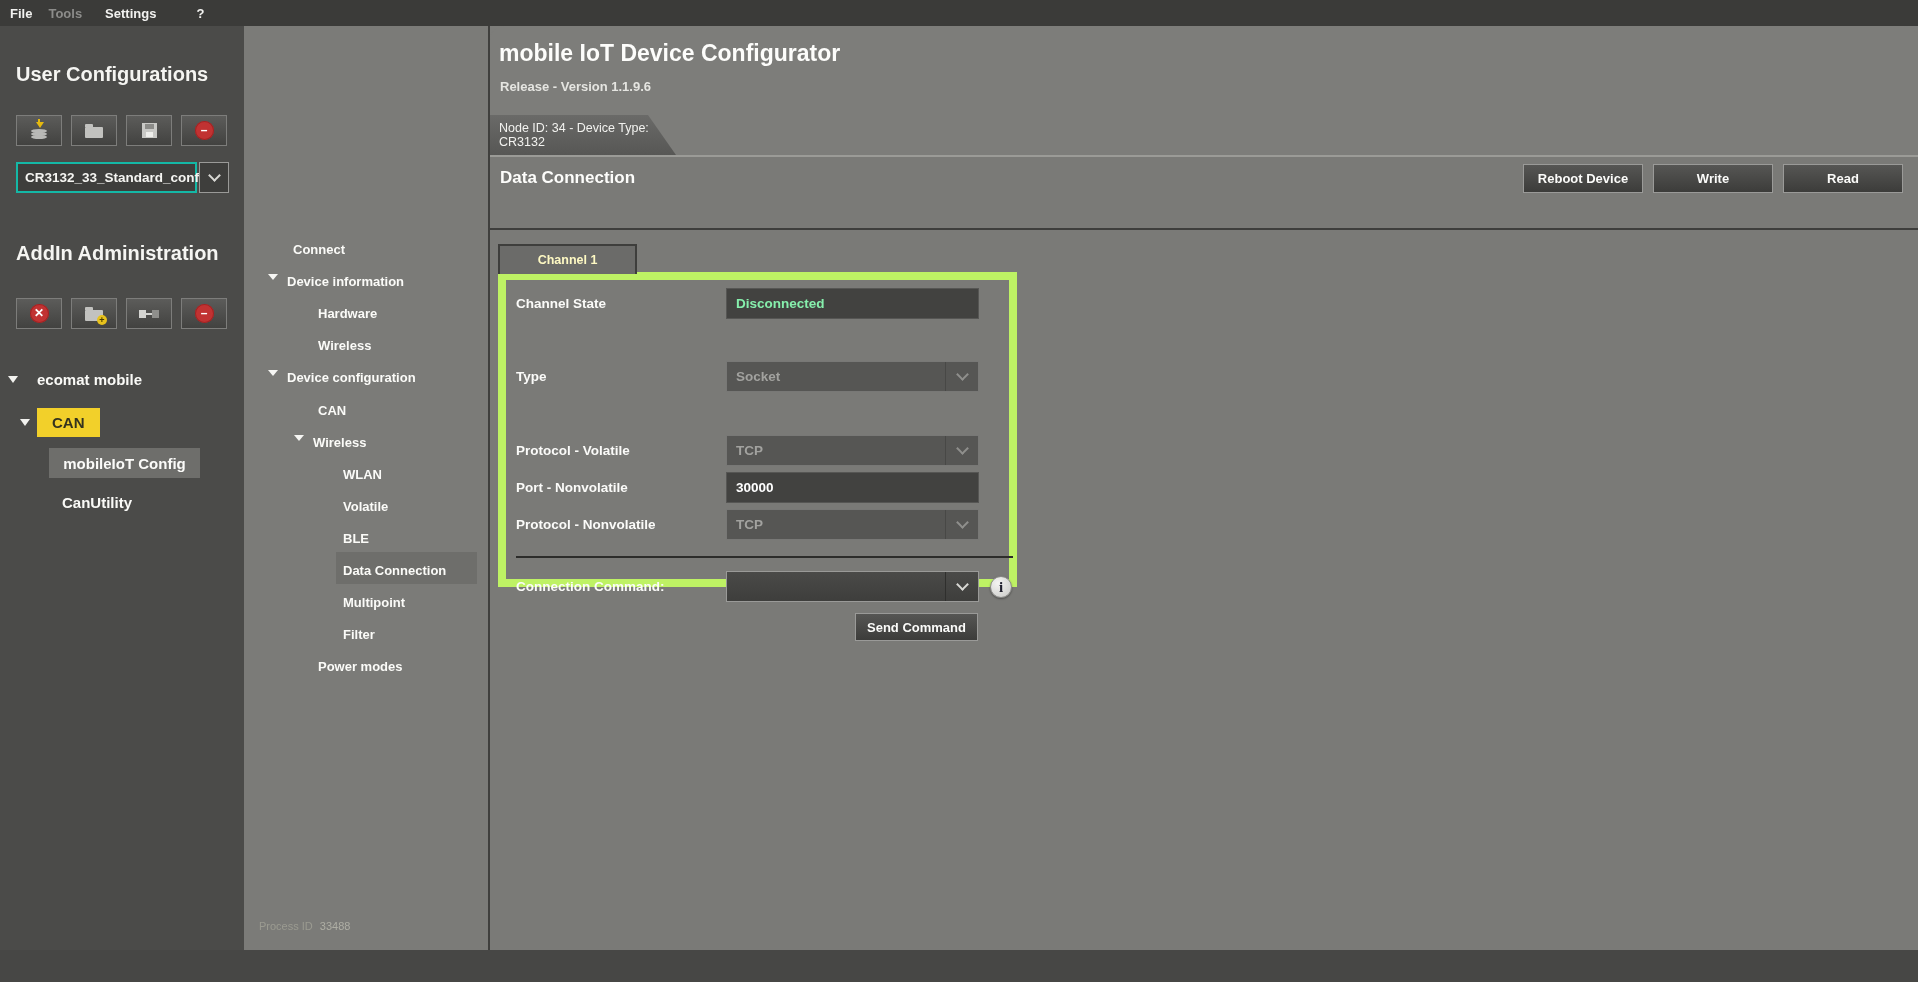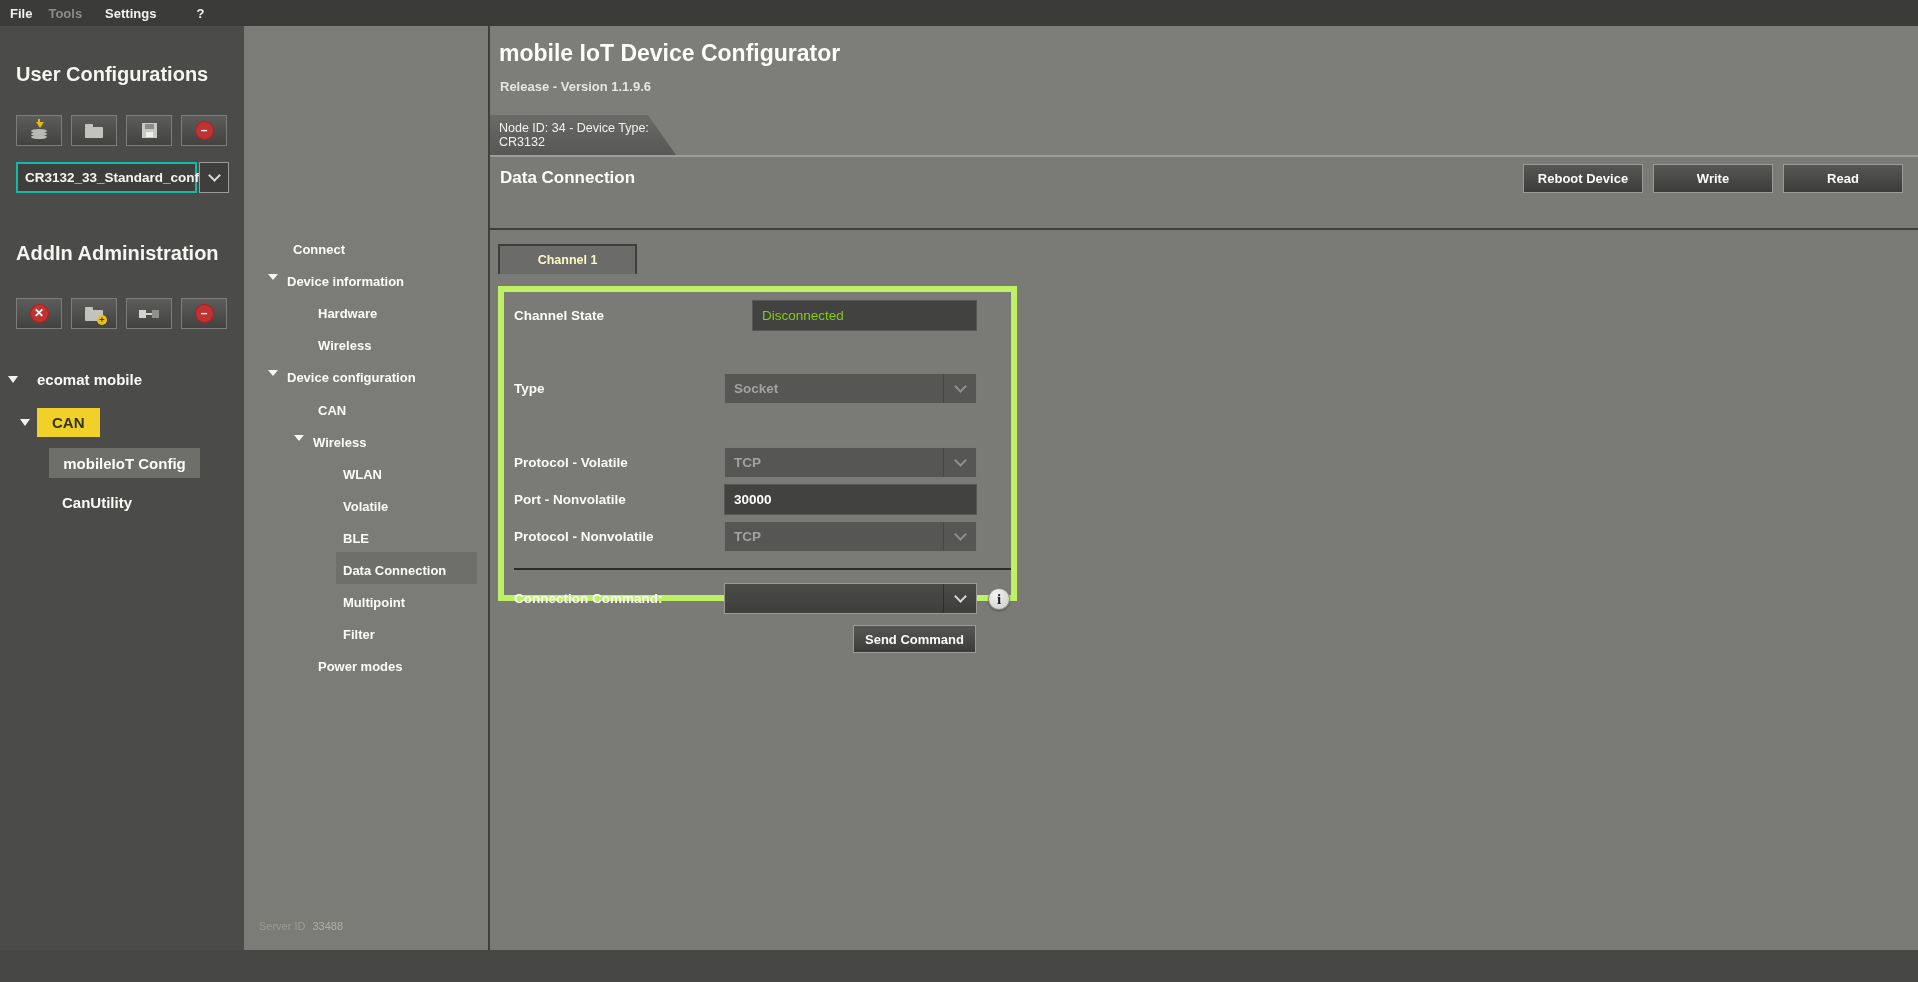--- a/index.html
+++ b/index.html
@@ -103,35 +103,35 @@
                    background:#7a7a77; border-top:2px solid #9b9b97; }
   .section-title { position:absolute; left:10px; top:11px; color:#fdfdfb; font-size:17px; font-weight:700; }
   .hdr-sep { position:absolute; left:0; top:71px; width:1428px; height:2px; background:#3e3e3c; }
   .top-btn { position:absolute; top:7px; width:120px; height:29px;
              background:linear-gradient(#565654,#3c3c3a); border:1px solid #9a9a98;
              color:#fbfbf9; font-size:13px; font-weight:700; display:flex; align-items:center;
              justify-content:center; cursor:pointer; }
   .b-reboot { right:275px; } .b-write { right:145px; } .b-read { right:15px; }
 
   
-  .groupbox { position:absolute; left:8px; top:129px; width:519px; height:315px;
-              border:6px solid #bef264; }
+  .groupbox { position:absolute; left:8px; top:115px; width:519px; height:315px;
+              border:8px solid #bef264; }
   .channel-tab { position:absolute; left:8px; top:87px; width:139px; height:30px;
                  background:#6b6b69; border:2px solid #3e3e3c; border-bottom:none;
                  color:#fef9c3; font-size:12.5px; font-weight:700; display:flex;
                  align-items:center; justify-content:center; cursor:pointer; z-index:2; }
   .frow { position:absolute; left:0; width:100%; height:31px; }
   .flabel { position:absolute; left:10px; top:0; height:31px; display:flex; align-items:center;
             color:#fbfbf9; font-size:13.5px; font-weight:700; }
   .fctrl { position:absolute; left:220px; top:0; width:253px; height:31px; display:flex;
            align-items:center; font-size:13.5px; }
   .tbox { width:100%; height:100%; background:#424240; border:1px solid #565654;
           display:flex; align-items:center; padding-left:9px; }
   .tbox.on { color:#ffffff; font-weight:700; }
-  .tbox.off { color:#84cc16; font-weight:400;margin-left:28px; }
+  .tbox.off { color:#86efac; font-weight:700; }
   .ddown { width:100%; height:100%; display:flex; align-items:stretch; cursor:pointer; }
   .dd-val { flex:1; display:flex; align-items:center; padding-left:9px; }
   .dd-btn { width:33px; display:flex; align-items:center; justify-content:center; }
   .ddown.on { background:linear-gradient(#4a4a48,#3e3e3c); border:1px solid #9a9a98; }
   .ddown.on .dd-val { color:#ffffff; font-weight:700; }
   .ddown.on .dd-btn { border-left:1px solid #2f2f2d; }
   .ddown.off { background:#565654; border:1px solid #787876; }
   .ddown.off .dd-val { color:#a2a29f; font-weight:700; }
   .ddown.off .dd-btn { border-left:1px solid #484846; }
   .ddown.off .chev { border-color:#8f8f8c; }
@@ -264,21 +264,21 @@
       <span>Multipoint</span>
     </div>
     <div class="nav-item" style="left:99px; top:601px;">
       <span>Filter</span>
     </div>
     <div class="nav-item" style="left:74px; top:633px;">
       <span>Power modes</span>
     </div>
 
     <div class="procid">
-      <span>Server ID</span><b>33488</b>
+      <span>Process ID</span><b>33488</b>
     </div>
   </div>
 
   <div class="main">
     <div class="app-title">mobile IoT Device Configurator</div>
     <div class="app-sub">Release - Version 1.1.9.6</div>
 
     <div class="device-tab">Node ID: 34 - Device Type: CR3132</div>
 
     <div class="content-panel">

